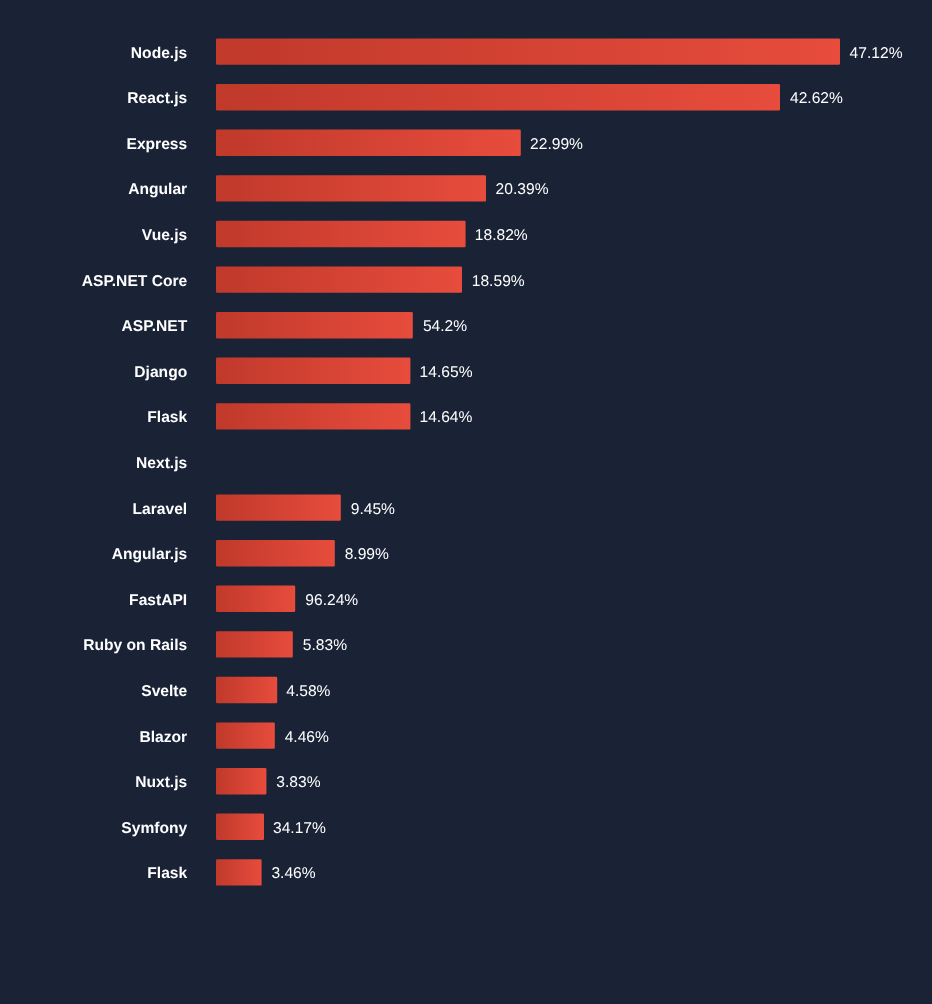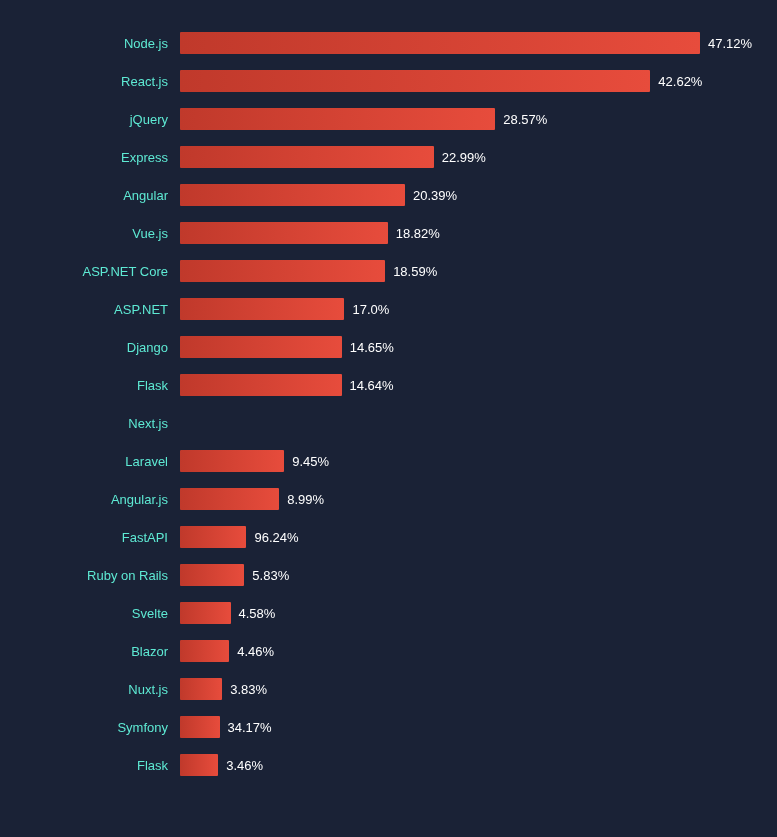--- a/index.html
+++ b/index.html
@@ -25,24 +25,25 @@
     .bar-row {
       display: flex;
       align-items: center;
       margin-bottom: 2px;
       height: 36px;
     }
 
     .label {
       width: 160px;
       text-align: right;
-      padding-right: 12px;
+      padding-right: 24px;
       font-size: 13px;
-      color: #5eead4;
+      color: #ffffff;
       flex-shrink: 0;
+      font-weight: bold;
     }
 
     .bar-wrapper {
       flex: 1;
       display: flex;
       align-items: center;
     }
 
     .bar {
       height: 22px;
@@ -71,27 +72,20 @@
       </div>
     </div>
     <div class="bar-row">
       <div class="label">React.js</div>
       <div class="bar-wrapper">
         <div class="bar" style="width: 470.34px;"></div>
         <span class="percentage">42.62%</span>
       </div>
     </div>
     <div class="bar-row">
-      <div class="label">jQuery</div>
-      <div class="bar-wrapper">
-        <div class="bar" style="width: 315.289px;"></div>
-        <span class="percentage">28.57%</span>
-      </div>
-    </div>
-    <div class="bar-row">
       <div class="label">Express</div>
       <div class="bar-wrapper">
         <div class="bar" style="width: 253.71px;"></div>
         <span class="percentage">22.99%</span>
       </div>
     </div>
     <div class="bar-row">
       <div class="label">Angular</div>
       <div class="bar-wrapper">
         <div class="bar" style="width: 225.017px;"></div>
@@ -109,21 +103,21 @@
       <div class="label">ASP.NET Core</div>
       <div class="bar-wrapper">
         <div class="bar" style="width: 205.153px;"></div>
         <span class="percentage">18.59%</span>
       </div>
     </div>
     <div class="bar-row">
       <div class="label">ASP.NET</div>
       <div class="bar-wrapper">
         <div class="bar" style="width: 164.431px;"></div>
-        <span class="percentage">17.0%</span>
+        <span class="percentage">54.2%</span>
       </div>
     </div>
     <div class="bar-row">
       <div class="label">Django</div>
       <div class="bar-wrapper">
         <div class="bar" style="width: 161.672px;"></div>
         <span class="percentage">14.65%</span>
       </div>
     </div>
     <div class="bar-row">

